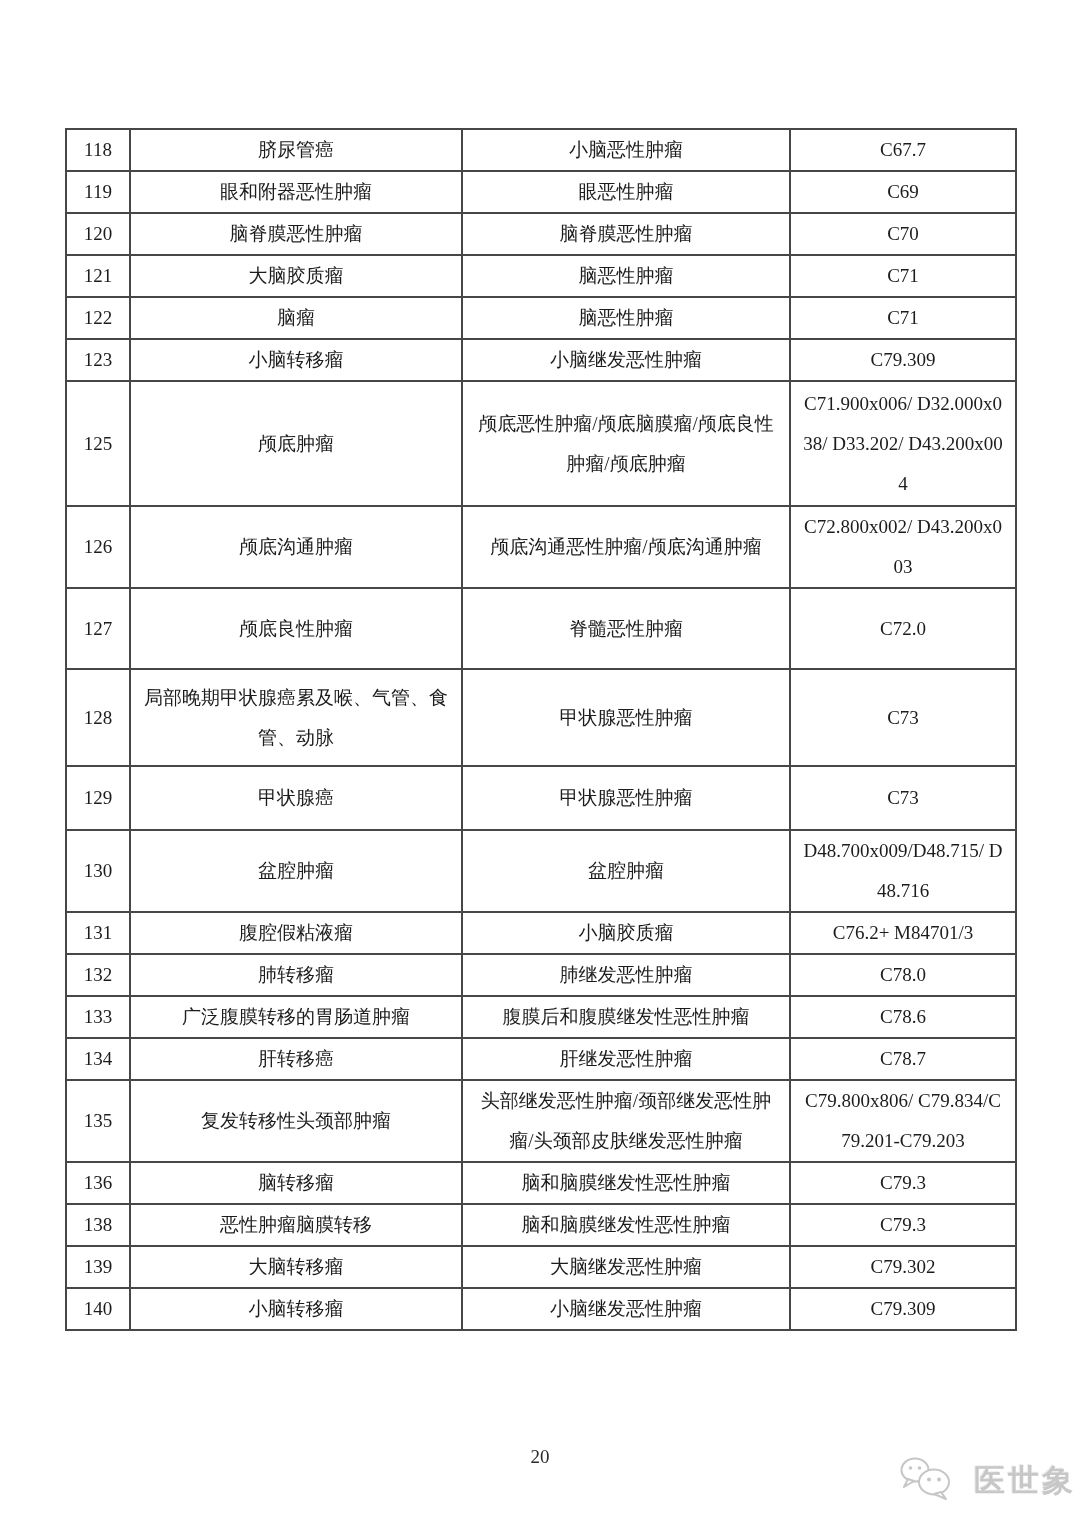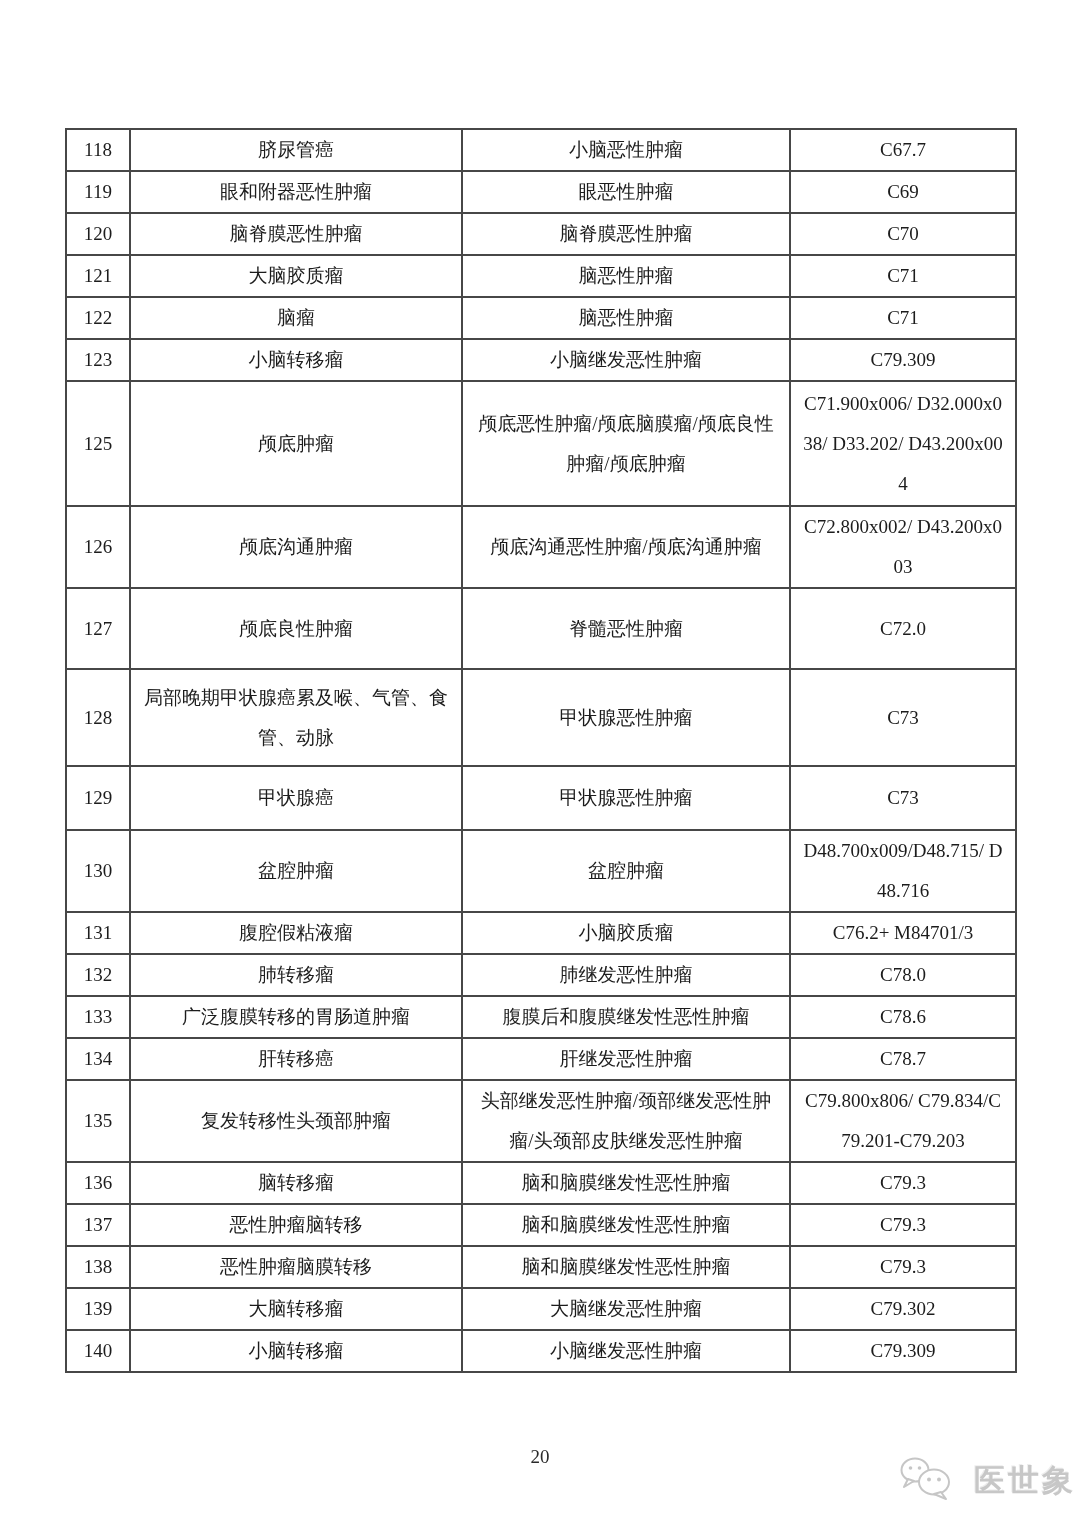--- a/index.html
+++ b/index.html
@@ -180,26 +180,20 @@
         </tr>
         <tr style="height: 82px;">
           <td class="c0">135</td>
           <td class="c1">复发转移性头颈部肿瘤</td>
           <td class="c2">头部继发恶性肿瘤/颈部继发恶性肿瘤/头颈部皮肤继发恶性肿瘤</td>
           <td class="c3">C79.800x806/ C79.834/C79.201-C79.203</td>
         </tr>
         <tr style="height: 40px;">
           <td class="c0">136</td>
           <td class="c1">脑转移瘤</td>
-          <td class="c2">脑和脑膜继发性恶性肿瘤</td>
-          <td class="c3">C79.3</td>
-        </tr>
-        <tr style="height: 40px;">
-          <td class="c0">137</td>
-          <td class="c1">恶性肿瘤脑转移</td>
           <td class="c2">脑和脑膜继发性恶性肿瘤</td>
           <td class="c3">C79.3</td>
         </tr>
         <tr style="height: 40px;">
           <td class="c0">138</td>
           <td class="c1">恶性肿瘤脑膜转移</td>
           <td class="c2">脑和脑膜继发性恶性肿瘤</td>
           <td class="c3">C79.3</td>
         </tr>
         <tr style="height: 40px;">

